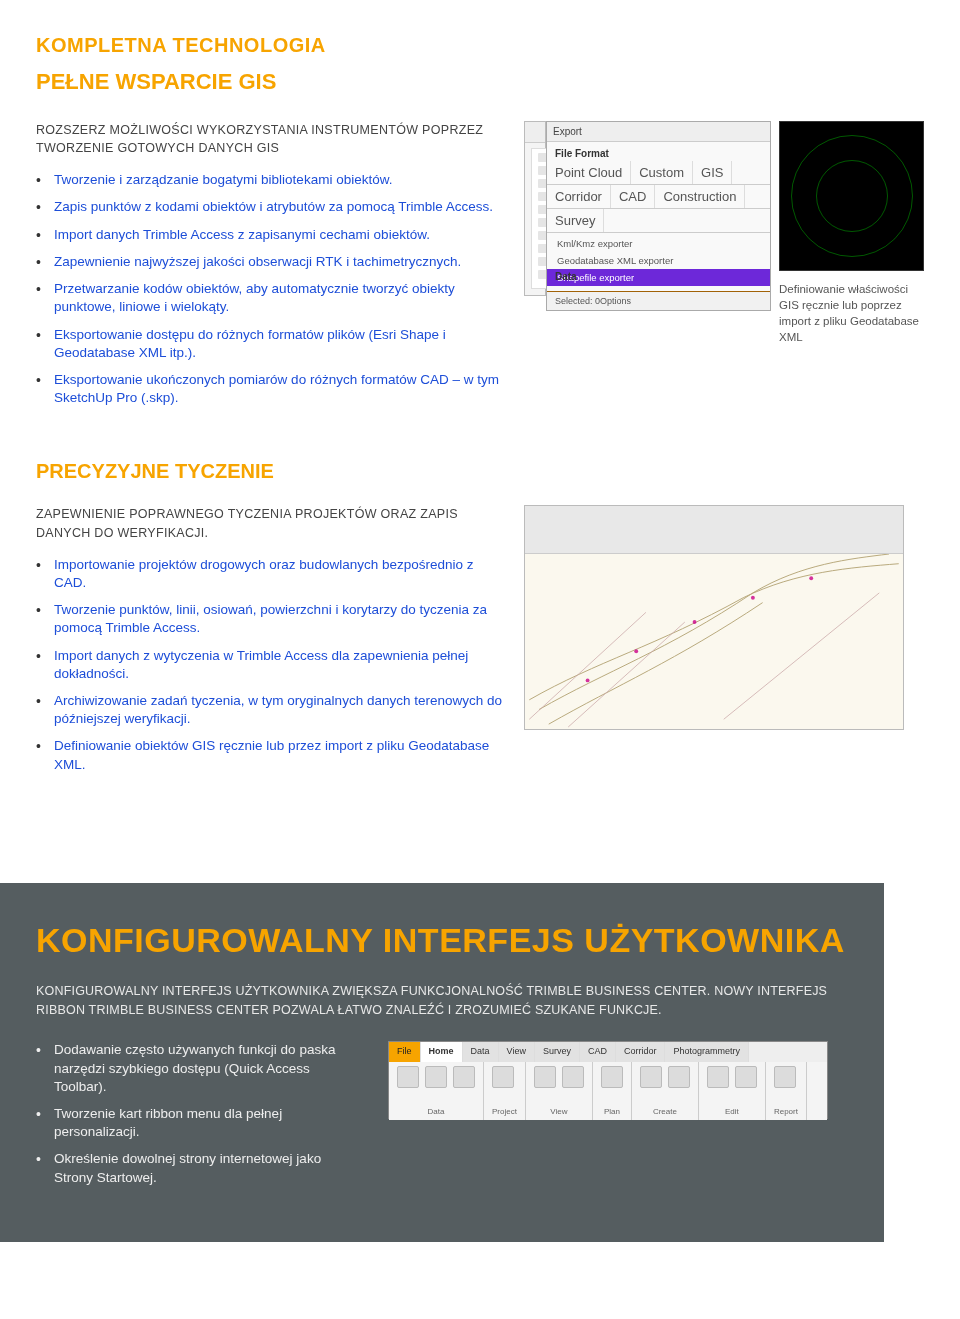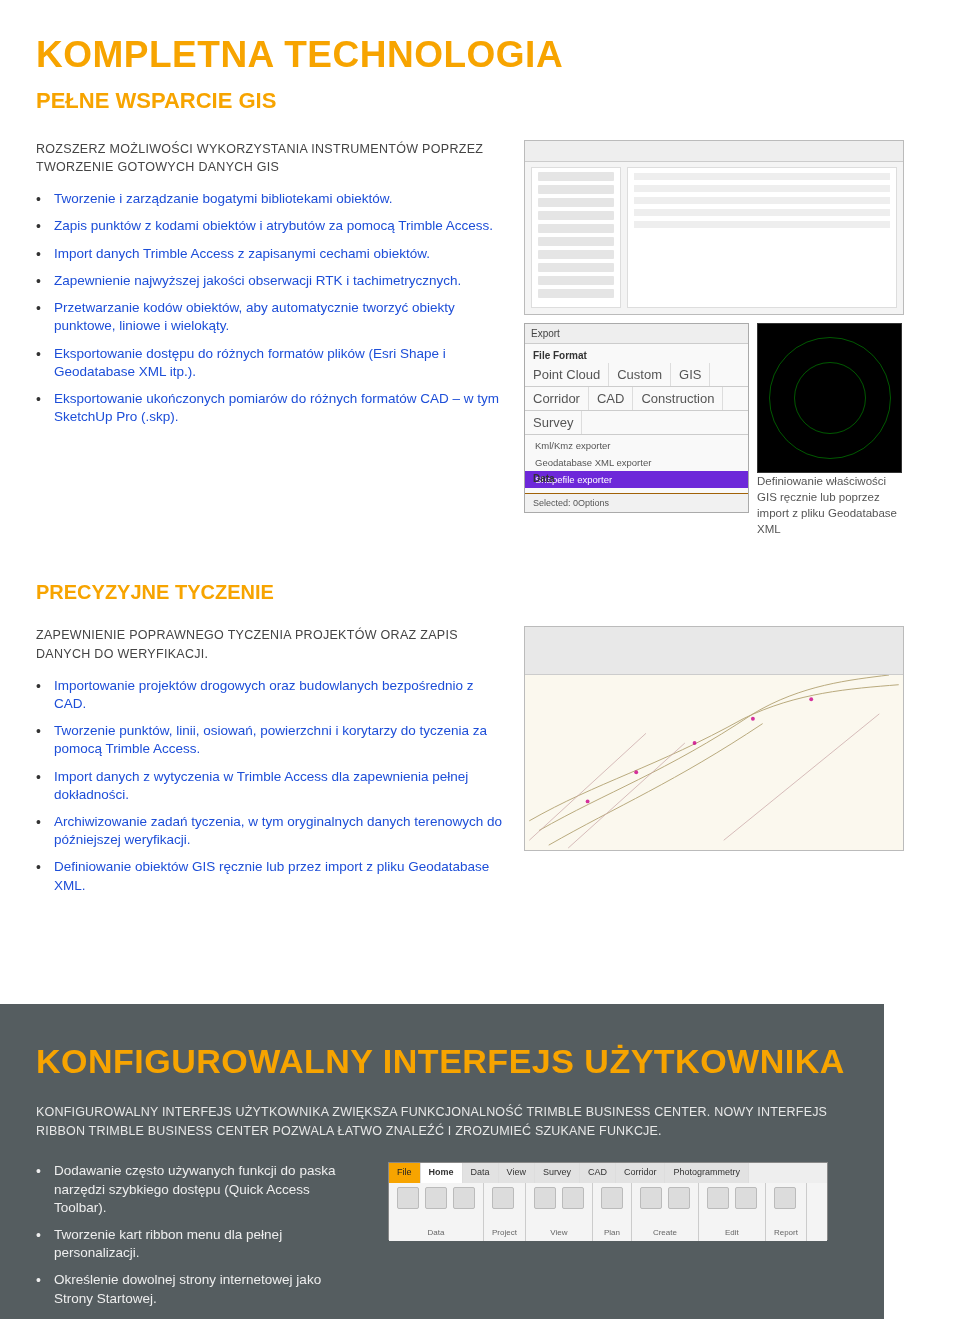--- a/index.html
+++ b/index.html
@@ -4,21 +4,21 @@
 <style>
   * { box-sizing: border-box; margin: 0; padding: 0; }
   body {
     width: 960px;
     font-family: Arial, Helvetica, sans-serif;
     color: #333;
     background: #fff;
   }
   .page { padding: 34px 36px 40px 36px; }
   .h1 {
-    font-size: 37px;
+    font-size: 20px;
     font-weight: 700;
     color: #f7a400;
     letter-spacing: 0.5px;
     margin-bottom: 12px;
   }
   .h2 {
     font-size: 22px;
     font-weight: 700;
     color: #f7a400;
     margin-top: 34px;
@@ -91,22 +91,23 @@
   .radar {
     width: 145px; height: 150px; background:#000; border:1px solid #333; position:relative; margin-top:auto;
   }
   .radar::before { content:""; position:absolute; left:50%; top:50%; width:120px; height:120px; transform:translate(-50%,-50%); border:1px solid #0f0; border-radius:50%; opacity:.35; }
   .radar::after { content:""; position:absolute; left:50%; top:50%; width:70px; height:70px; transform:translate(-50%,-50%); border:1px solid #0f0; border-radius:50%; opacity:.35; }
   .caption {
     font-size: 11.5px;
     color: #555;
     width: 140px;
     line-height: 1.4;
-  }
-  .right-stack { display:flex; flex-direction:column; }
+    margin-top: 10px;
+  }
+  .right-stack { display:flex; flex-direction:row; }
   
   .shot-cad { width:380px; height:225px; border:1px solid #bbb; background:#faf9f2; position:relative; }
   .shot-cad .ribbon { height:48px; background:#e8e8e8; border-bottom:1px solid #ccc; }
   .shot-cad .canvas { position:absolute; top:48px; left:0; right:0; bottom:0; background:#fbf8ee; overflow:hidden; }
   .shot-cad .canvas svg { width:100%; height:100%; }
   
   .band {
     width: 884px;
     background: #555d60;
     color: #fff;

